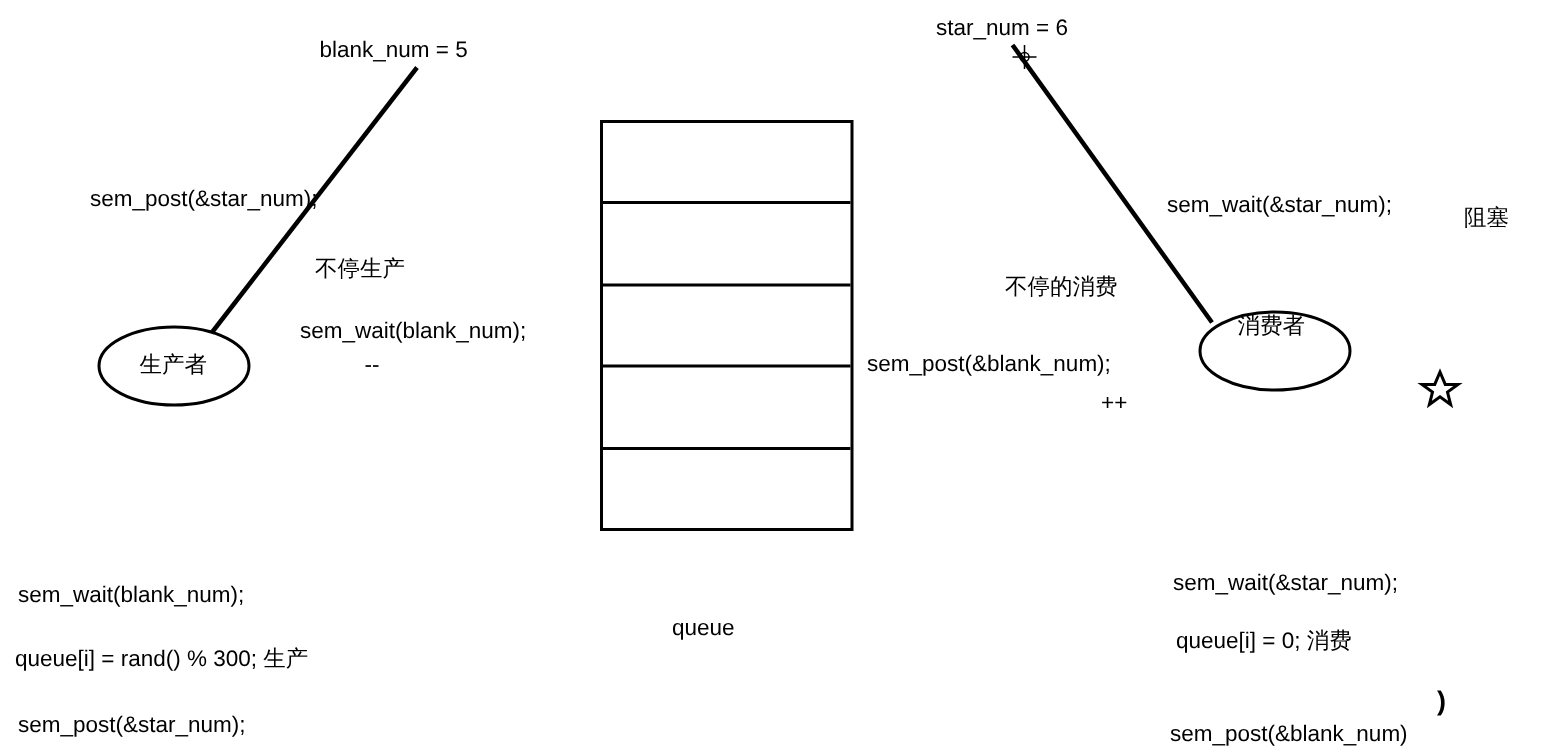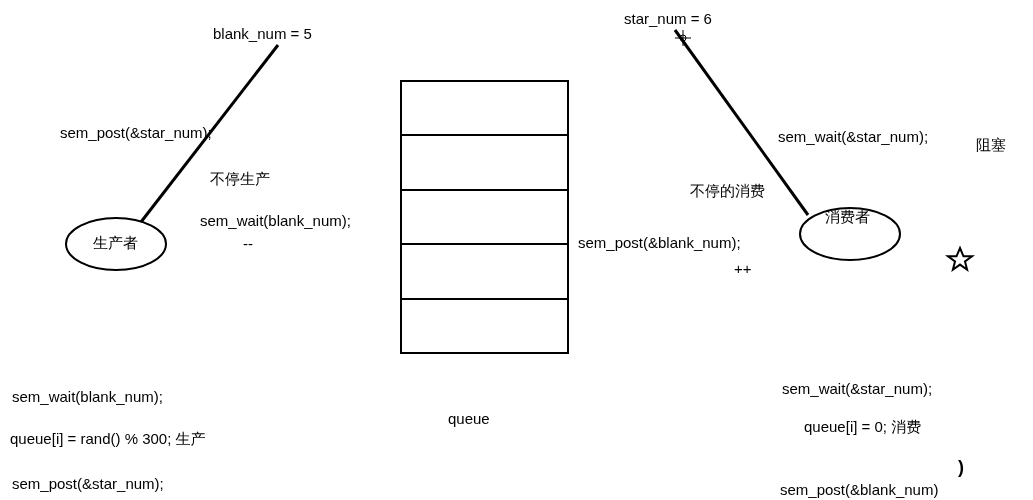--- a/index.html
+++ b/index.html
@@ -28,31 +28,31 @@
 <div class="abs" style="left:448px;top:410px">queue</div>
 
 <div class="abs" style="left:60px;top:124px">sem_post(&amp;star_num);</div>
 <div class="abs" style="left:210px;top:170px">不停生产</div>
 <div class="abs" style="left:200px;top:212px">sem_wait(blank_num);</div>
 <div class="abs" style="left:243px;top:235px">--</div>
 <div class="abs" style="left:93px;top:234px">生产者</div>
 
 <div class="abs" style="left:778px;top:128px">sem_wait(&amp;star_num);</div>
 <div class="abs" style="left:976px;top:136px">阻塞</div>
-<div class="abs" style="left:690px;top:182px">不停的消费</div>
+<div class="abs" style="left:670px;top:182px">不停的消费</div>
 <div class="abs" style="left:578px;top:234px">sem_post(&amp;blank_num);</div>
 <div class="abs" style="left:734px;top:260px">++</div>
 <div class="abs" style="left:825px;top:208px">消费者</div>
 
 <div class="abs" style="left:12px;top:388px">sem_wait(blank_num);</div>
 <div class="abs" style="left:10px;top:430px">queue[i] = rand() % 300; 生产</div>
 <div class="abs" style="left:12px;top:475px">sem_post(&amp;star_num);</div>
 
 <div class="abs" style="left:782px;top:380px">sem_wait(&amp;star_num);</div>
-<div class="abs" style="left:804px;top:418px">queue[i] = 0;   消费</div>
+<div class="abs" style="left:784px;top:418px">queue[i] = 0;   消费</div>
 <div class="abs" style="left:780px;top:481px">sem_post(&amp;blank_num)</div>
 
 <svg class="overlay">
 
   <ellipse cx="116" cy="244" rx="50" ry="26" fill="none" stroke="#000" stroke-width="2"></ellipse>
 
   <ellipse cx="850" cy="234" rx="50" ry="26" fill="none" stroke="#000" stroke-width="2"></ellipse>
 
   <line x1="278" y1="45" x2="141" y2="222" stroke="#000" stroke-width="3"></line>
 

